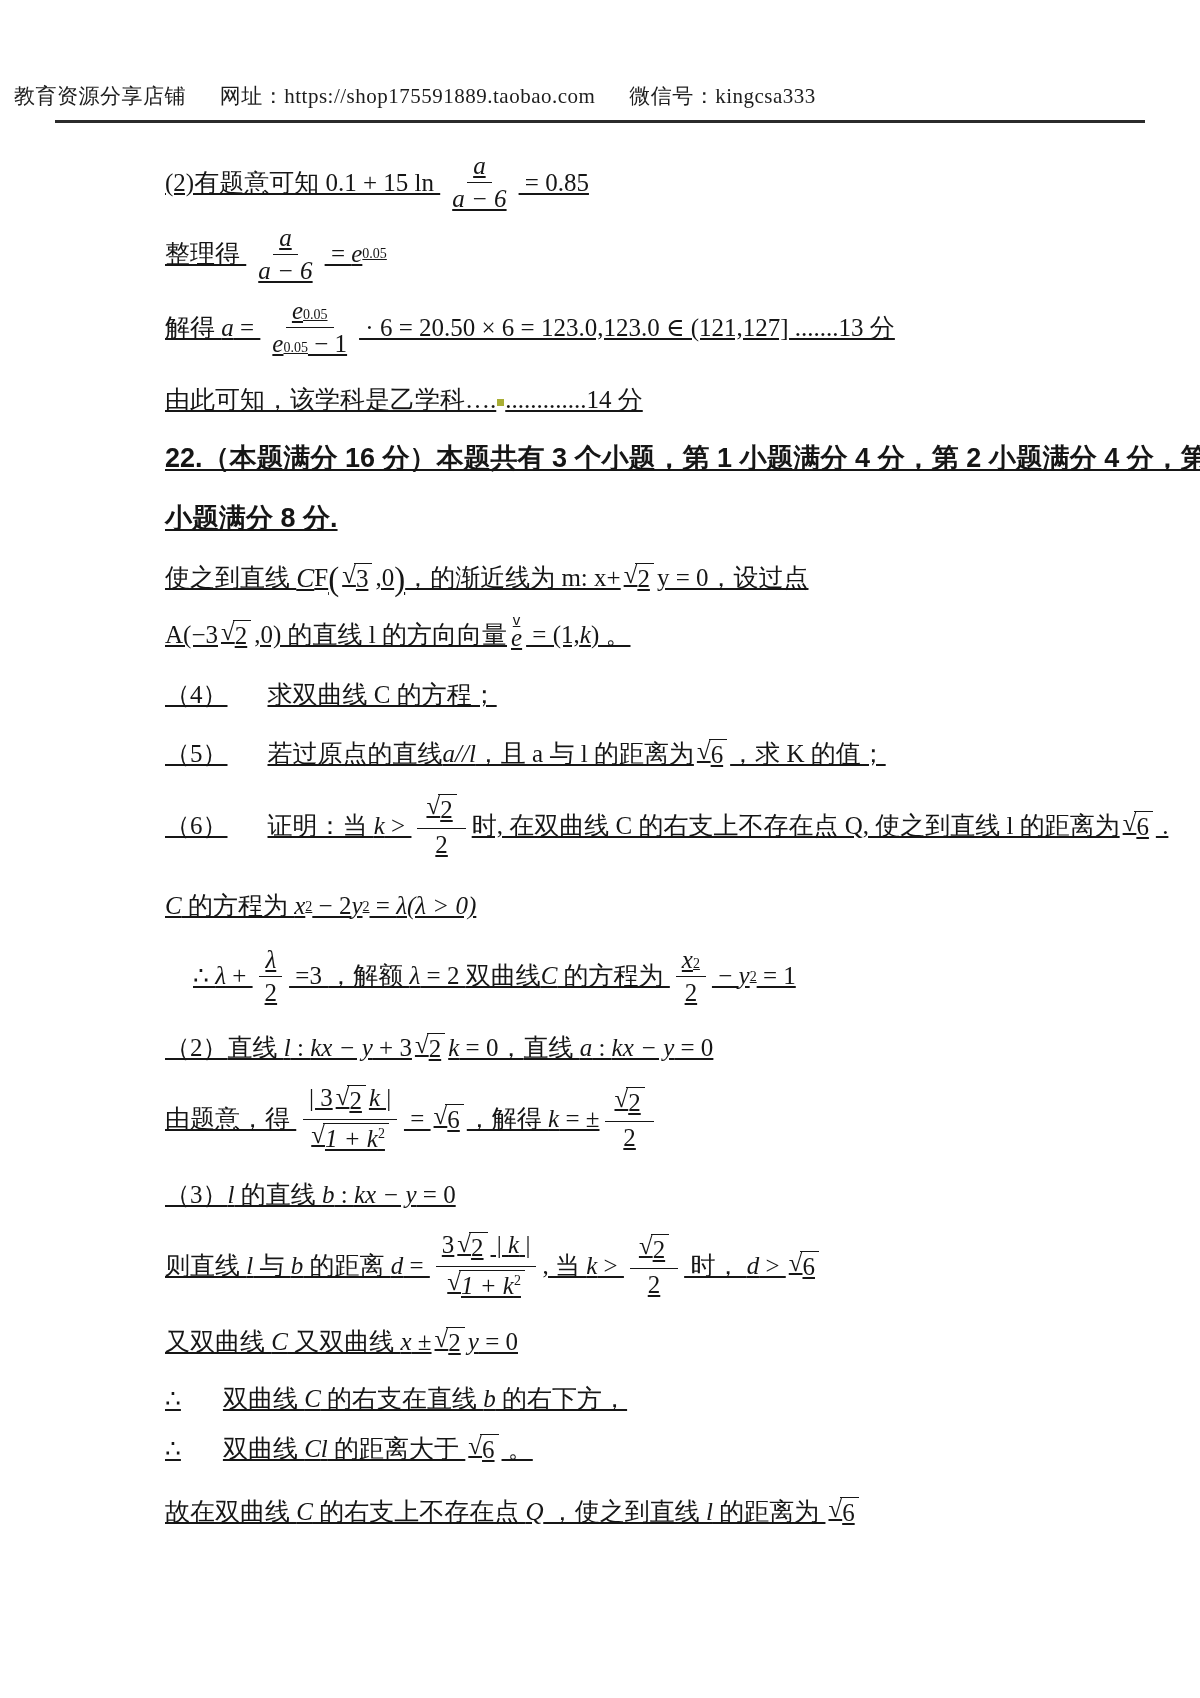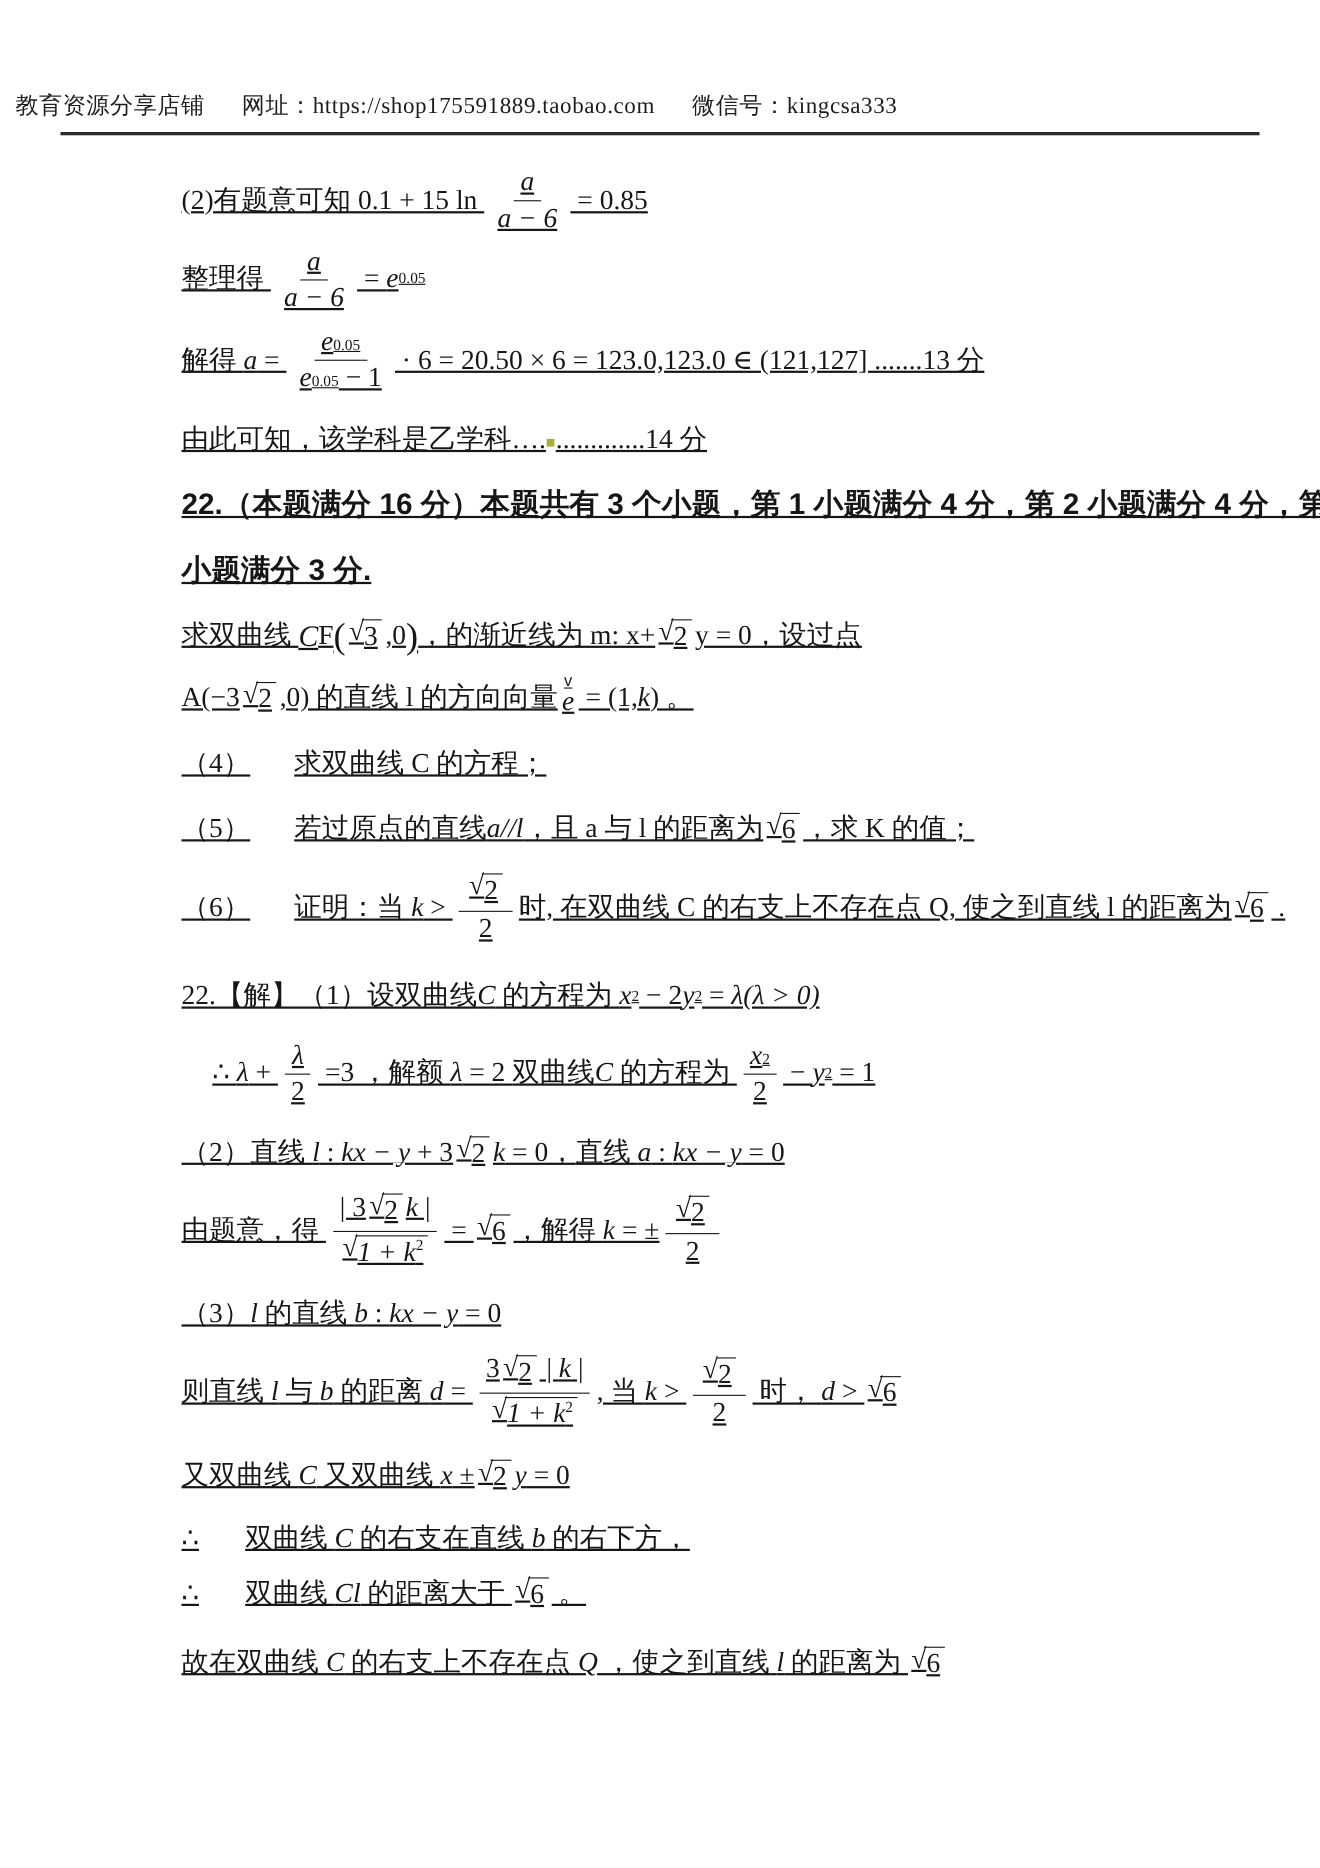--- a/index.html
+++ b/index.html
@@ -76,25 +76,25 @@
     </div>
 
     <div class="ln" style="margin-top:26px">
       <span class="t">由此可知，该学科是乙学科….</span><span class="gdot"></span><span class="t">.............14 分</span>
     </div>
 
     <div class="ln bold-head" style="margin-top:26px">
       <span>22.（本题满分 16 分）本题共有 3 个小题，第 1 小题满分 4 分，第 2 小题满分 4 分，第 3</span>
     </div>
     <div class="ln bold-head" style="margin-top:28px">
-      <span>小题满分 3 分.</span>
-    </div>
-
-    <div class="ln" style="margin-top:26px">
-      <span class="t">求双曲线 </span>
+      <span>小题满分 8 分.</span>
+    </div>
+
+    <div class="ln" style="margin-top:26px">
+      <span class="t">使之到直线 </span>
       <span class="mi bigc">C</span>
       <span class="t">F</span>
       <span class="bp">(</span>
       <span class="sqrt"><span class="rs">√</span><span class="ra">3</span></span>
       <span class="t">,0</span>
       <span class="bp">)</span>
       <span class="t">，的渐近线为 m: x+</span>
       <span class="sqrt"><span class="rs">√</span><span class="ra">2</span></span>
       <span class="t">y = 0，设过点</span>
     </div>
@@ -131,21 +131,20 @@
       <span class="frac">
         <span class="num"><span class="sqrt"><span class="rs">√</span><span class="ra">2</span></span></span>
         <span class="den">2</span>
       </span>
       <span class="t">时, 在双曲线 C 的右支上不存在点 Q, 使之到直线 l 的距离为</span>
       <span class="sqrt"><span class="rs">√</span><span class="ra">6</span></span>
       <span class="t"> .</span>
     </div>
 
     <div class="ln" style="margin-top:32px">
-      <span class="t">22.【解】（1）设双曲线</span>
       <span class="mi">C</span>
       <span class="t"> 的方程为 </span>
       <span class="mi">x</span><sup>2</sup>
       <span class="t"> − 2</span>
       <span class="mi">y</span><sup>2</sup>
       <span class="t"> = </span>
       <span class="mi">λ(λ &gt; 0)</span>
     </div>
 
     <div class="ln" style="margin-top:24px;padding-left:28px">

